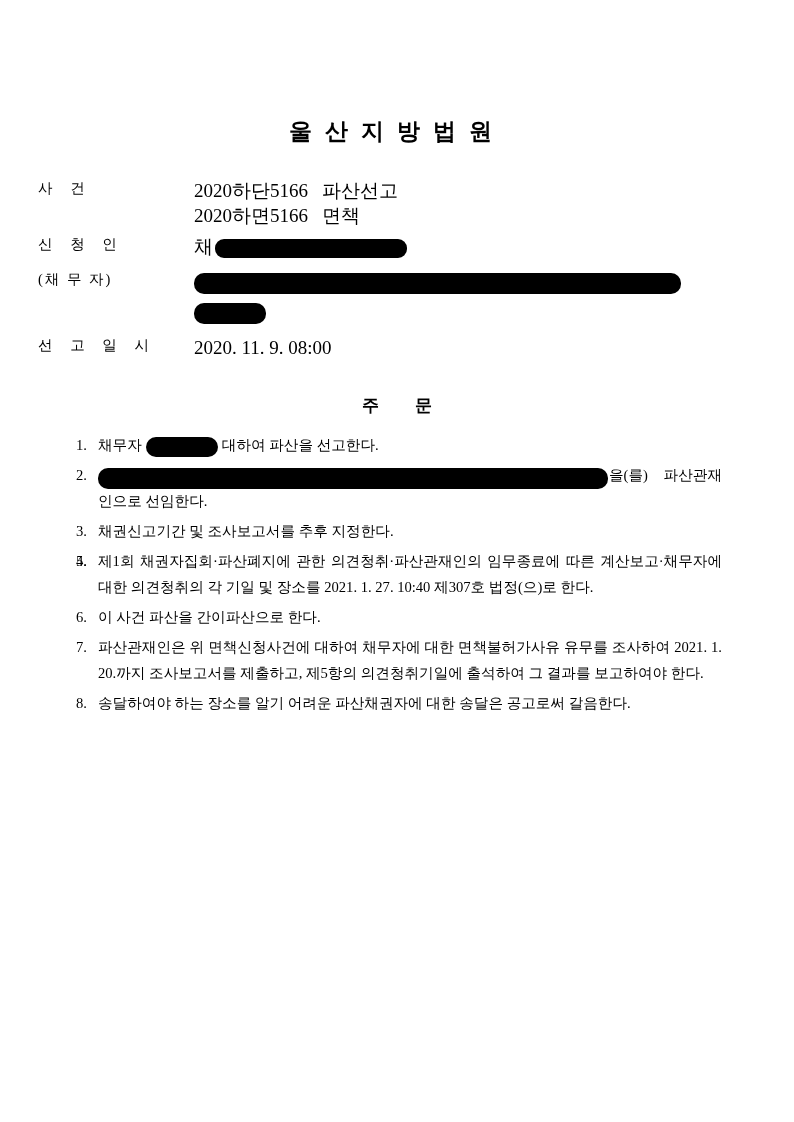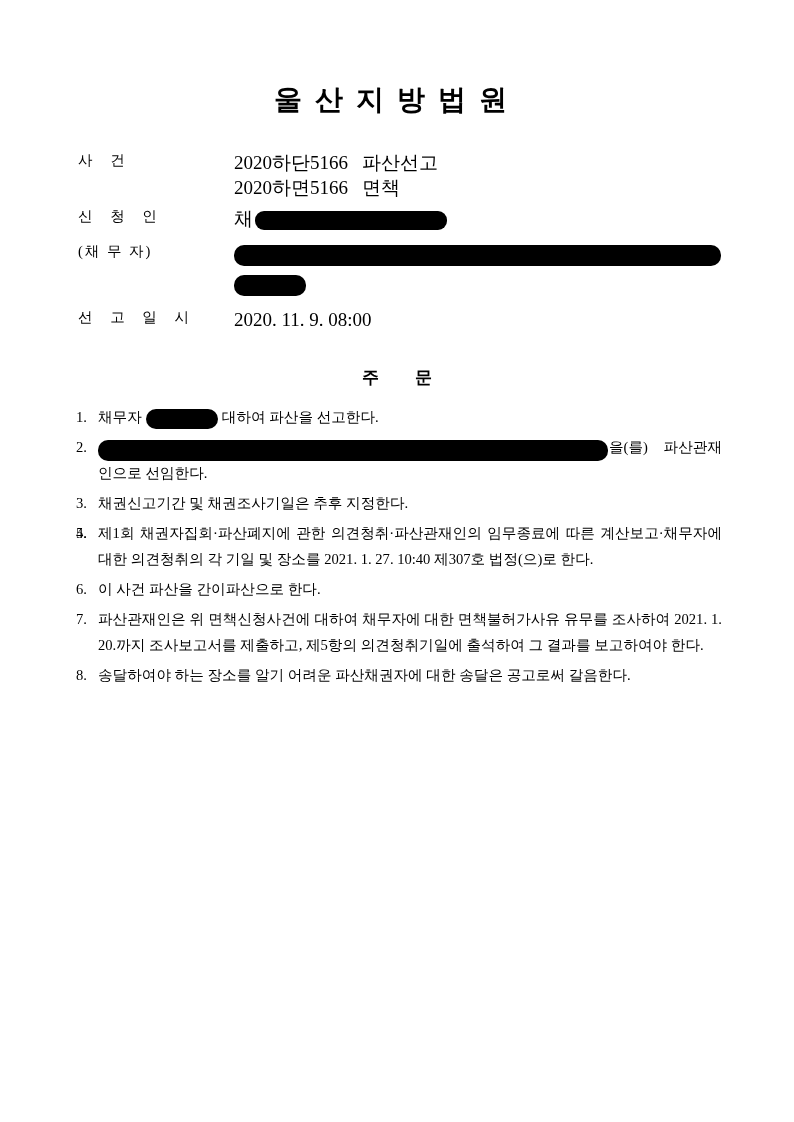--- a/index.html
+++ b/index.html
@@ -42,40 +42,40 @@
     z-index: 0;
   }
 
   .content {
     position: relative;
     z-index: 2;
   }
 
   .court-title {
     text-align: center;
-    font-size: 28px;
+    font-size: 23px;
     font-weight: 700;
     letter-spacing: 13px;
-    margin-top: 81px;
+    margin-top: 116px;
     font-family: "Liberation Serif", serif;
   }
 
   .doc-type {
     text-align: center;
     font-size: 21px;
     font-weight: 700;
     letter-spacing: 70px;
     text-indent: 70px;
     margin-top: 48px;
     font-family: "Liberation Serif", serif;
   }
 
   .fields {
     margin-top: 34px;
-    padding-left: 78px;
+    padding-left: 38px;
     font-size: 14.5px;
     line-height: 1.0;
   }
   .field-row {
     display: flex;
     align-items: flex-start;
     margin-bottom: 7px;
     min-height: 20px;
   }
   .field-label {
@@ -200,21 +200,21 @@
         <span class="item-text">채무자</span><span class="redact r-inline-1"></span><span class="item-text">대하여 파산을 선고한다.</span>
       </li>
 
       <li>
         <span class="num">2.</span>
         <span class="redact r-inline-2"></span><span class="item-text">을(를) 파산관재인으로 선임한다.</span>
       </li>
 
       <li>
         <span class="num">3.</span>
-        <span class="item-text">채권신고기간 및 채권조사기일은 추후 지정한다.</span>
+        <span class="item-text">채권신고기간 및 조사보고서를 추후 지정한다.</span>
       </li>
 
       <li>
         <span class="num">4.</span>
       </li>
 
       <li>
         <span class="num">5.</span>
         <span class="item-text">제1회 채권자집회·파산폐지에 관한 의견청취·파산관재인의 임무종료에 따른 계산보고·채무자에 대한 의견청취의 각 기일 및 장소를 2021. 1. 27. 10:40 제307호 법정(으)로 한다.</span>
       </li>

